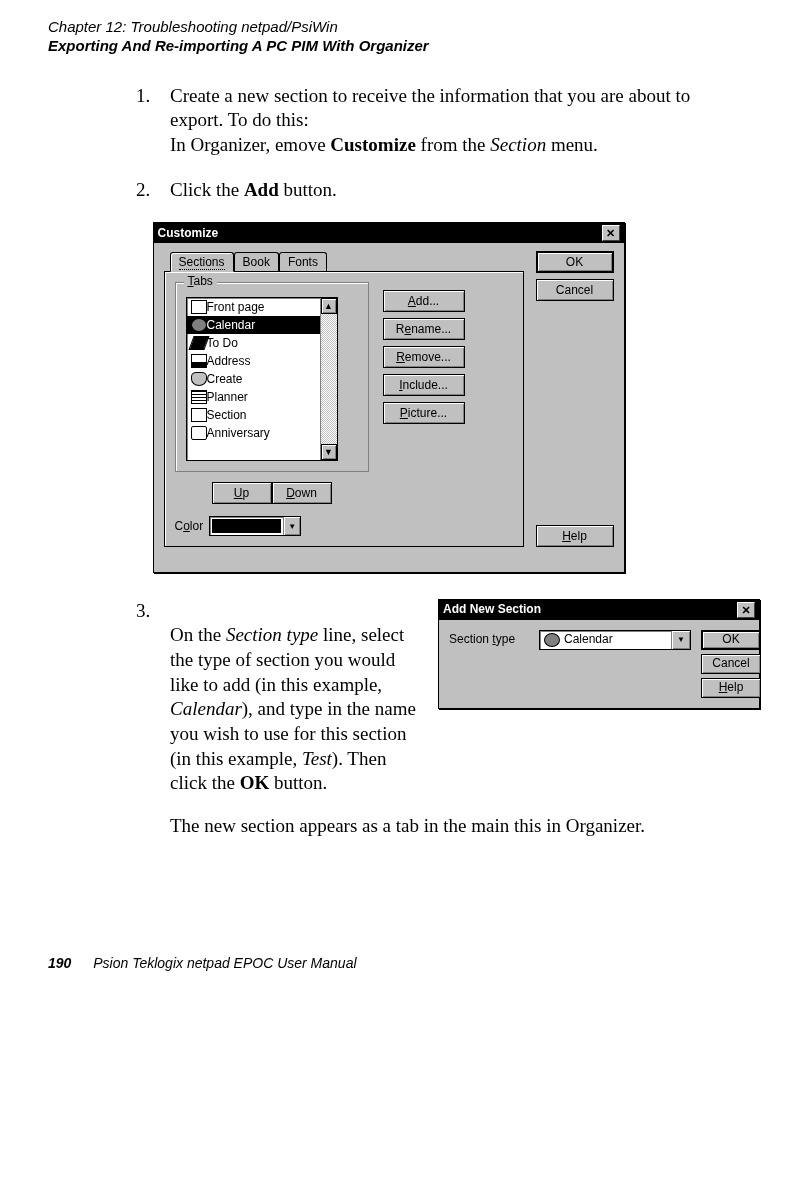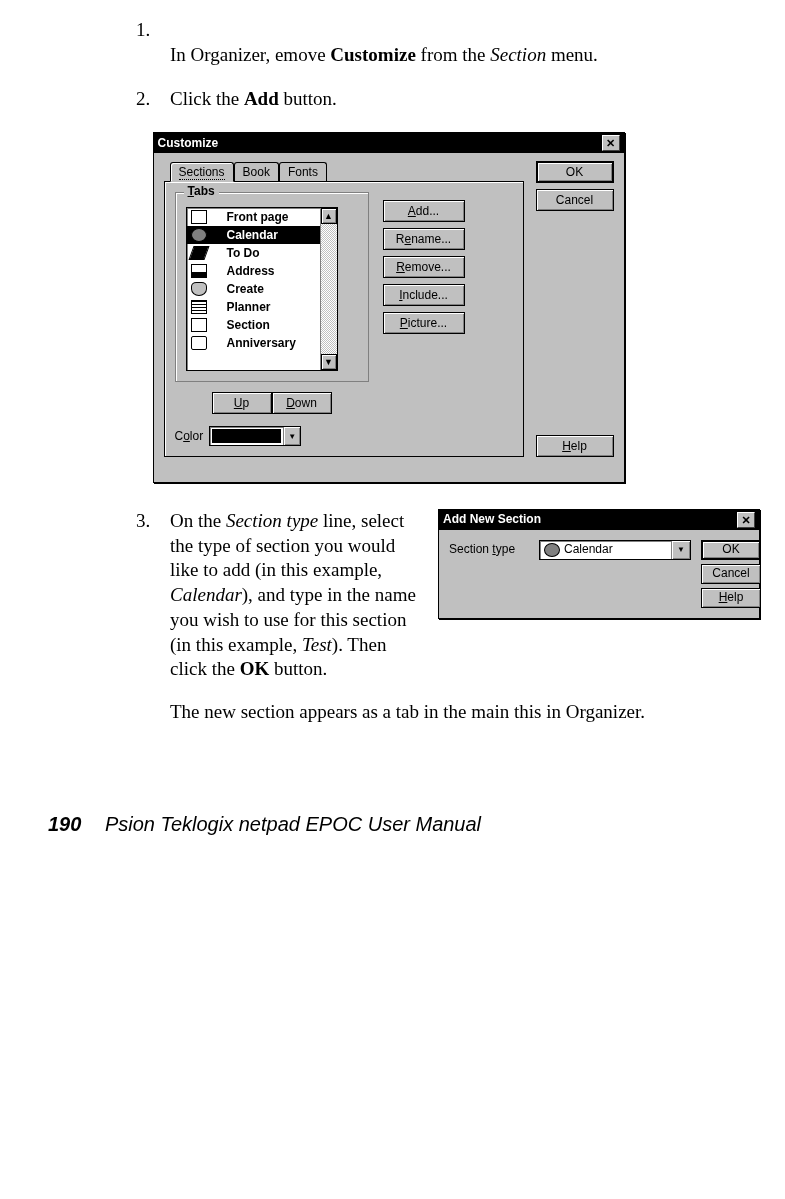--- a/index.html
+++ b/index.html
@@ -144,21 +144,21 @@
     border: 1px solid #000;
     box-shadow: inset 1px 1px 0 #808080;
     width: 150px;
     height: 162px;
     overflow: hidden;
     position: relative;
   }
   .listbox .item {
     display: flex;
     align-items: center;
-    gap: 20px;
+    gap: 0;
     padding: 2px 4px;
     height: 18px;
     box-sizing: border-box;
   }
   .listbox .item.sel {
     background: #000;
     color: #fff;
   }
   .listbox .scrollbar {
     position: absolute;
@@ -193,62 +193,66 @@
   .colorwell {
     width: 90px; height: 18px; display:inline-flex;
     border:1px solid #000; background:#fff;
     box-shadow: inset 1px 1px 0 #808080;
   }
   .colorwell .swatch { flex:1; margin:2px; background:#000;}
   .colorwell .dd { width:16px; border-left:1px solid #808080; background:#c0c0c0; box-shadow: inset 1px 1px 0 #fff, inset -1px -1px 0 #808080; display:flex;align-items:center;justify-content:center; font-size:8px;}
 
   
   .step3-flex { display:flex; gap: 12px; align-items:flex-start;}
-  .step3-flex .txt { flex: 0 0 256px; font-size:19px; line-height:1.3;}
+  .step3-flex .txt { flex: 0 0 256px; font-size:19px; line-height:1.3;margin-top:24px;}
 
   .win2 .body { padding: 10px 10px;}
   .field-row { display:flex; align-items:center; gap:8px; margin-bottom:6px;}
   .field-label { width: 82px; font-size:12px;}
   .combo, .textinput {
     background:#fff; border:1px solid #000;
     box-shadow: inset 1px 1px 0 #808080;
     height: 20px; box-sizing:border-box;
     display:flex; align-items:center;
     font-size:12px;
   }
   .combo { width: 152px;}
   .combo .val { flex:1; padding:0 4px; display:flex; align-items:center; gap:4px;}
   .combo .dd { width:18px; height:100%; border-left:1px solid #808080; background:#c0c0c0; box-shadow: inset 1px 1px 0 #fff, inset -1px -1px 0 #808080; display:flex;align-items:center;justify-content:center; font-size:8px;}
   .textinput { width: 152px; padding:0 4px;}
 
   .footer {
     position: relative;
-    margin-top: 88px;
+    margin-top: 116px;
     font-family: Arial, Helvetica, sans-serif;
     font-style: italic;
-    font-size: 20px;
+    font-size: 14px;
   }
   .footer .pn {
     font-weight: bold;
     font-style: italic;
     margin-right: 18px;
   }
   .u { text-decoration: underline; text-decoration-thickness:1px;}
 </style>
 </head>
 <body>
 
 <div class="page">
 
+  <div class="running-head">
+    <div>Chapter 12:  Troubleshooting netpad/PsiWin</div>
+    <div class="line2">Exporting And Re-importing A PC PIM With Organizer</div>
+  </div>
 
 
   <ol class="steps">
     <li>
       <span class="num">1.</span>
-      <br>
+      <span>Create a new section to receive the information that you are about to export. To do this:</span><br>
       <span>In Organizer, emove </span><span class="bold">Customize</span><span> from the </span><span class="italic">Section</span><span> menu.</span>
     </li>
 
     <li>
       <span class="num">2.</span>
       <span>Click the </span><span class="bold">Add</span><span> button.</span>
     </li>
   </ol>
 
   <div class="dialog-wrap">
@@ -259,21 +263,21 @@
       </div>
       <div class="body" style="display:flex; gap:12px;">
         <div style="flex:1;">
 
           <div style="padding-left:6px;">
             <span class="tab active"><span class="dot">Sections</span></span><span class="tab"><span>Book</span></span><span class="tab"><span>Fonts</span></span>
           </div>
           <div style="border:1px solid #000; box-shadow: inset 1px 1px 0 #fff; padding:10px;">
             <div style="display:flex; gap:14px; align-items:flex-start;">
               <div>
-                <div class="groupbox" style="width:172px;font-weight:bold;">
+                <div class="groupbox" style="width:172px;">
                   <span class="legend"><span class="u">T</span>abs</span>
                   <div class="listbox">
                     <div class="item">
                         <span class="icon note"></span>
                         <span>Front page</span>
                       </div>
                     <div class="item sel">
                         <span class="icon clock"></span>
                         <span>Calendar</span>
                       </div>

